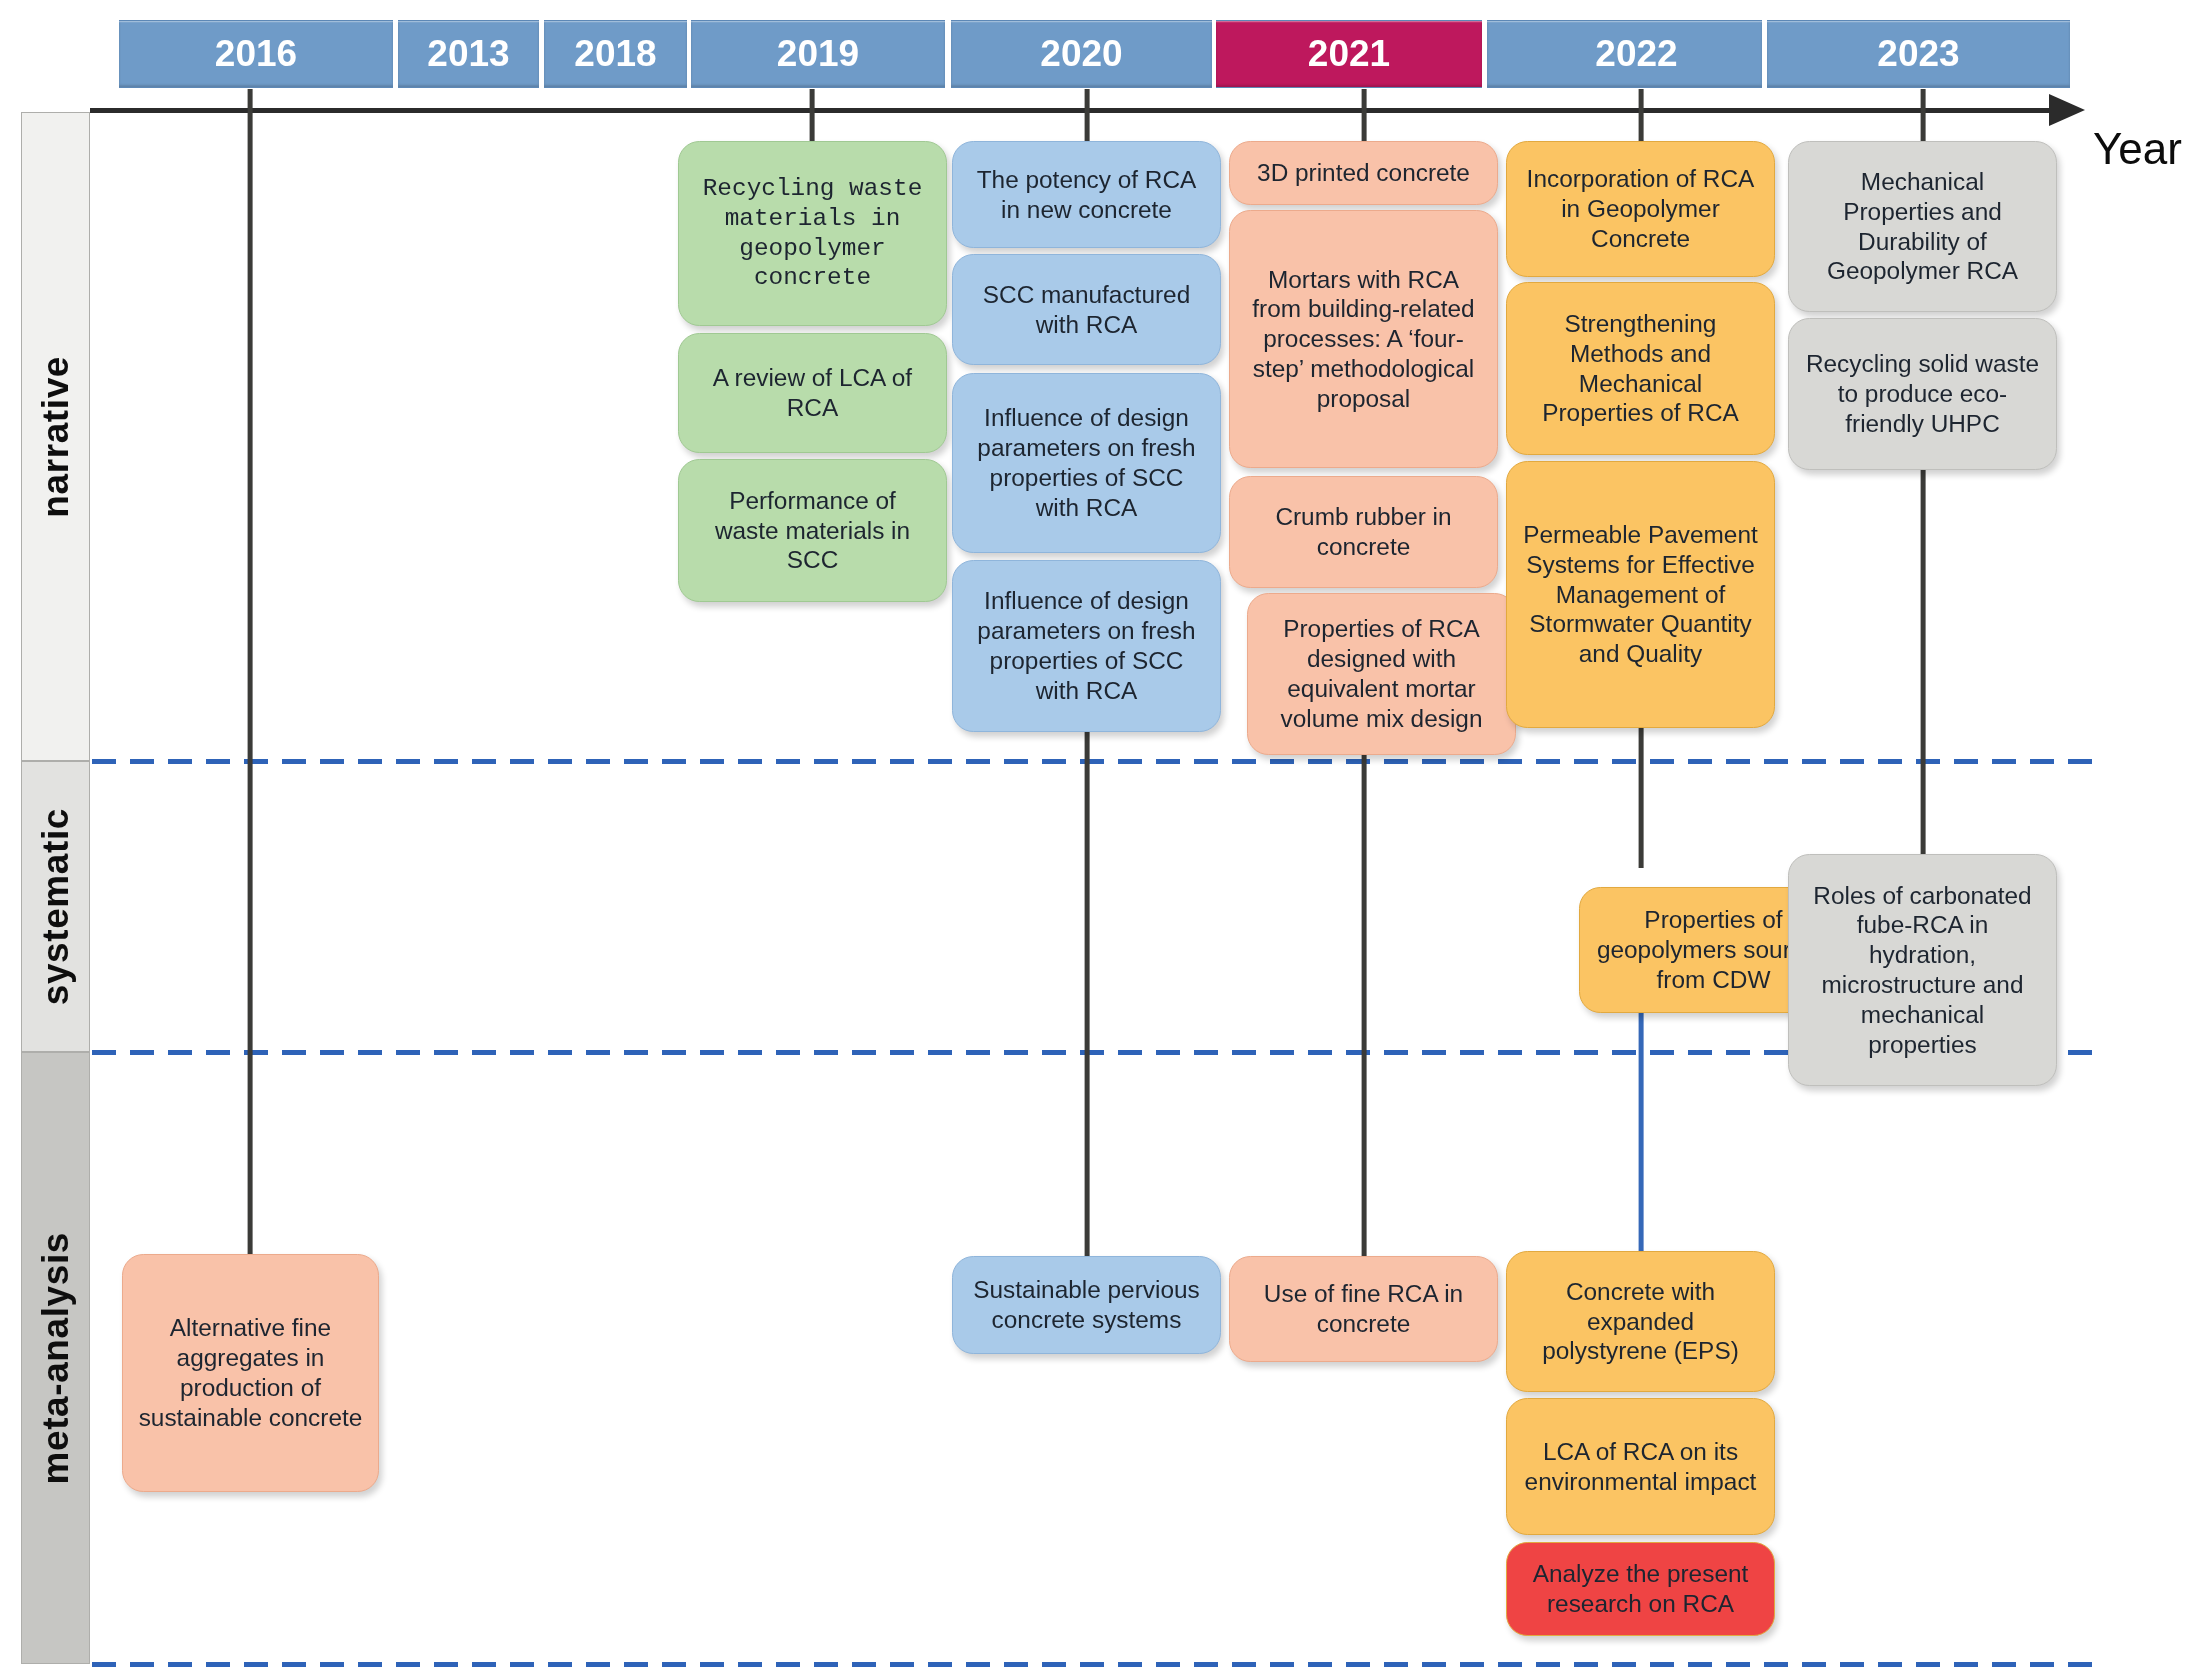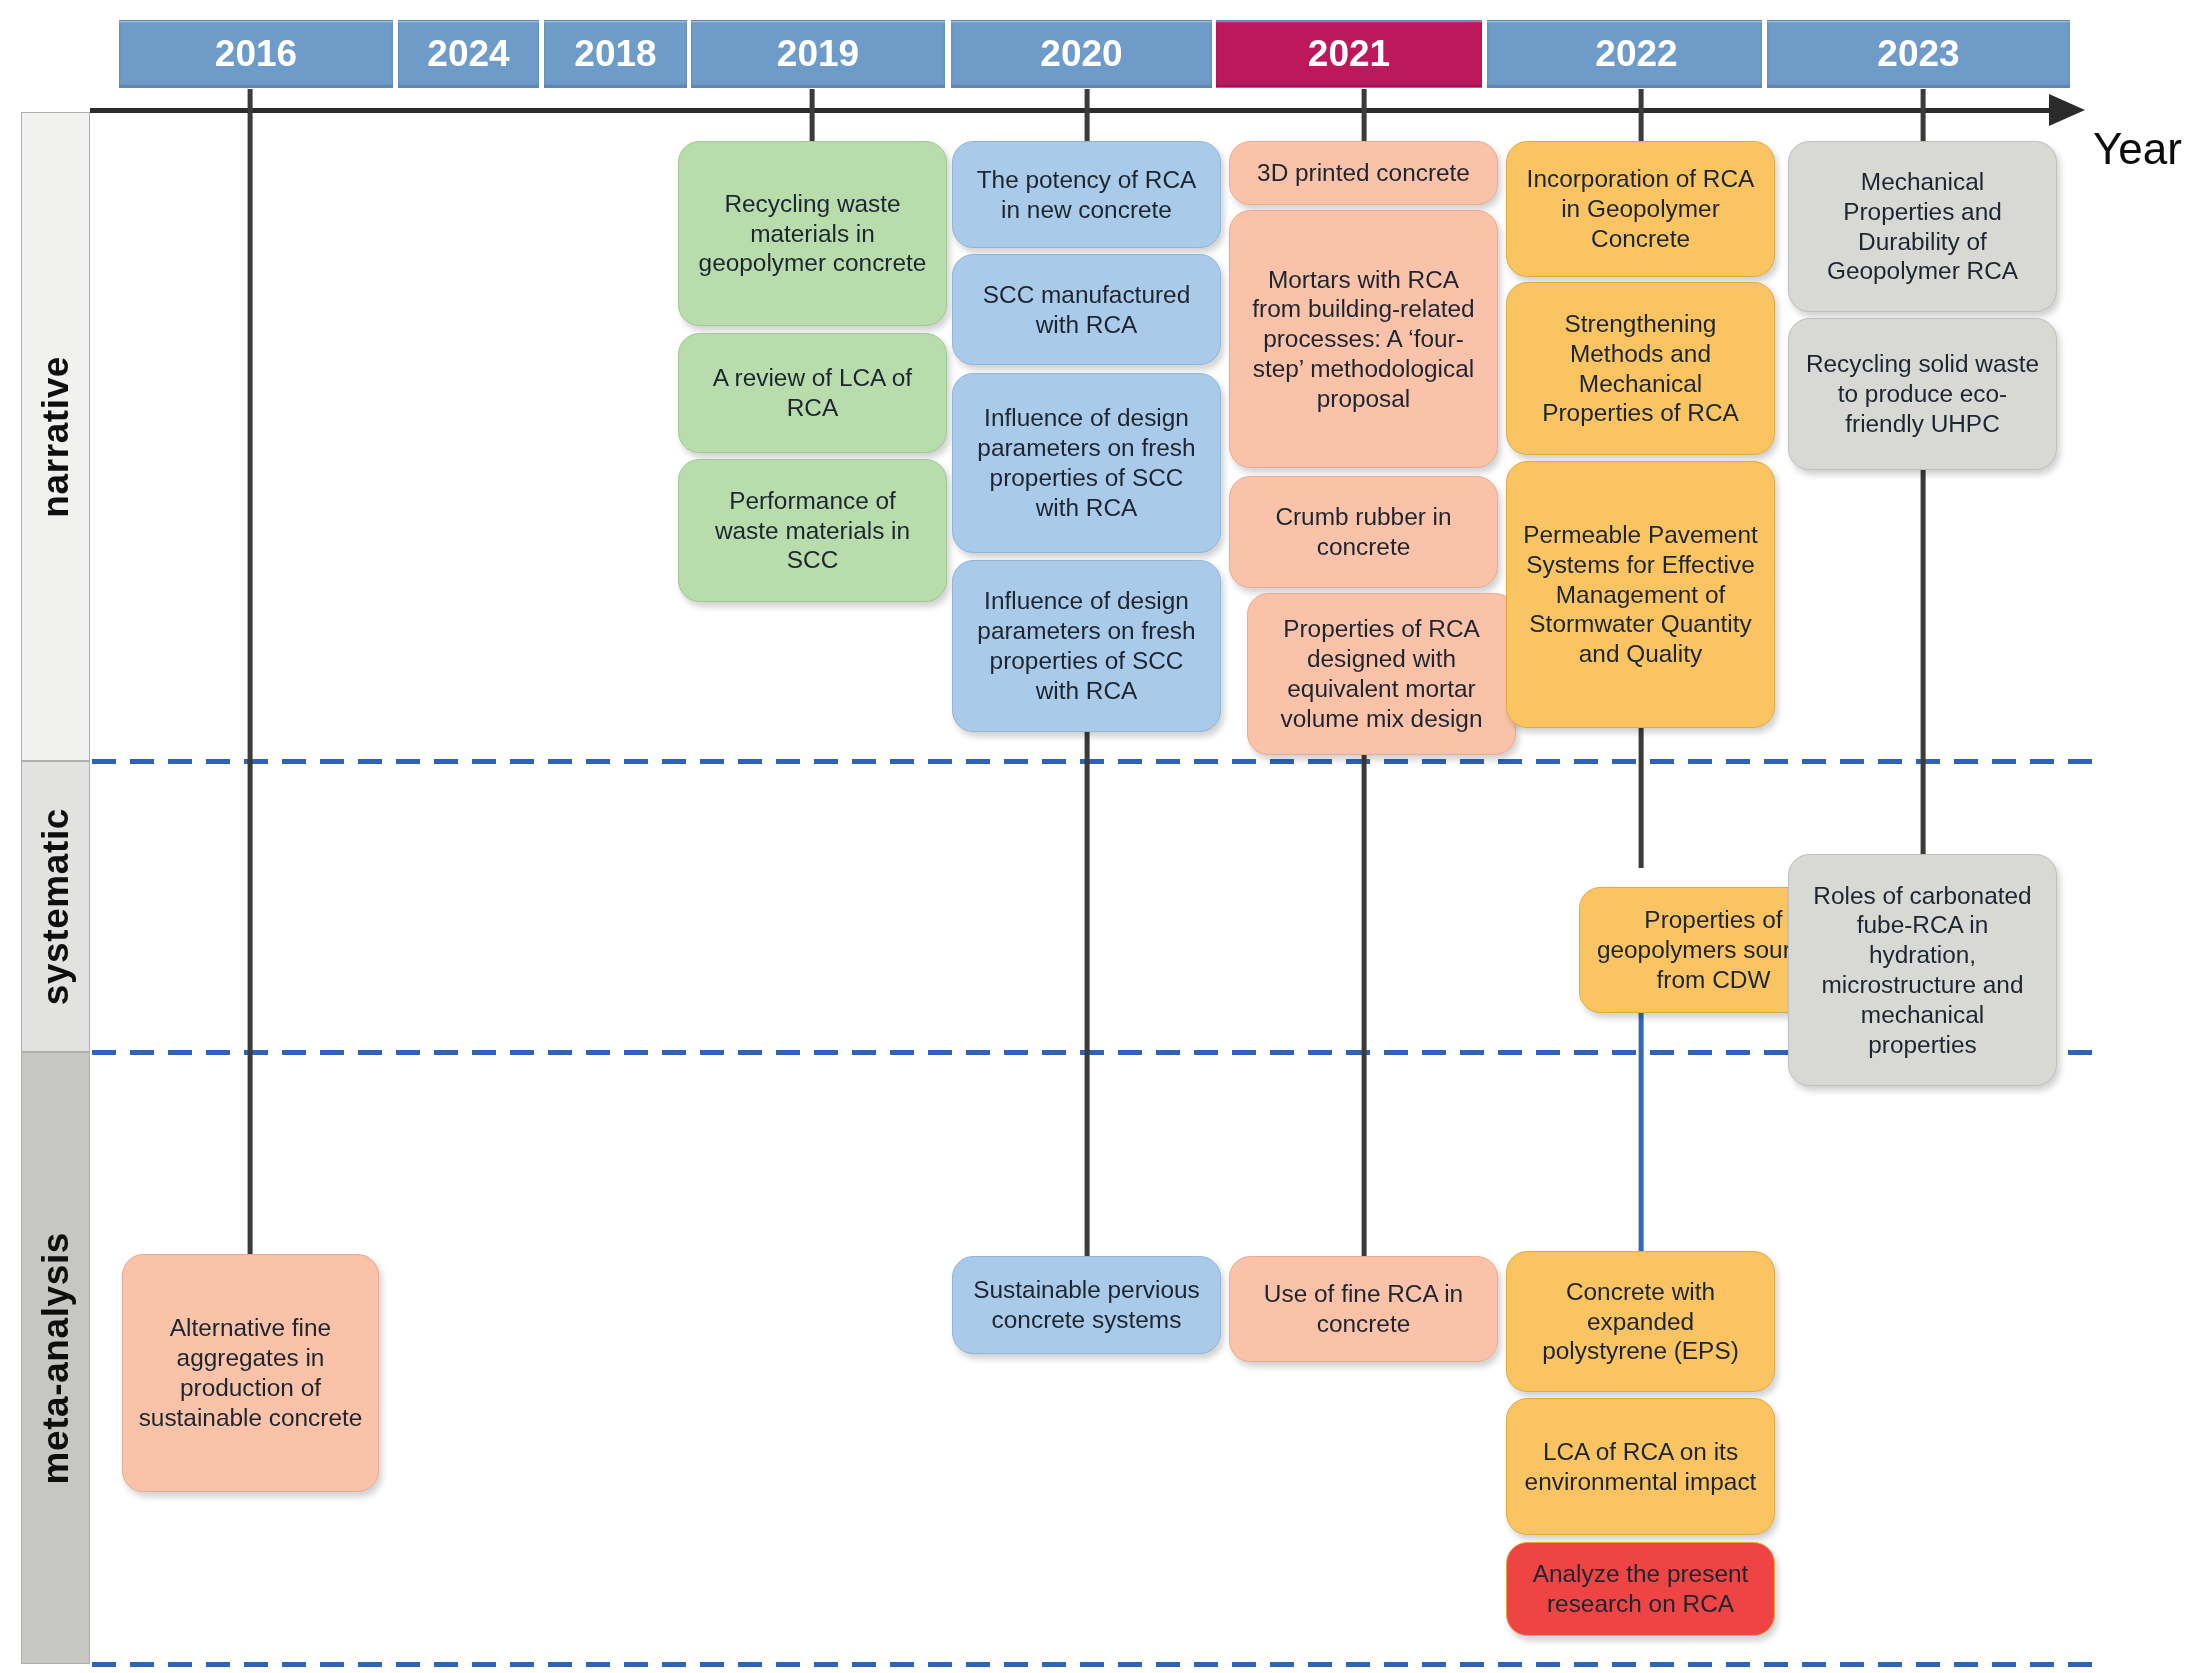--- a/index.html
+++ b/index.html
@@ -33,21 +33,21 @@
        box-shadow:3px 4.2px 6px rgba(0,0,0,0.18);}
 </style>
 </head>
 <body>
 
 <div id="canvas">
   <div class="axis-line" id="axis-line" style="left: 90px; top: 108px; width: 1962px;"></div>
   <div class="arrow" id="axis-arrow" style="left: 2049px; top: 94px;"></div>
   <div id="axis-label" style="left: 2093px; top: 84px;">Year</div>
 <div class="seg" style="left: 119px; top: 19.6px; width: 274px; height: 68px; background: rgb(111, 155, 200); color: rgb(255, 255, 255);">2016</div>
-    <div class="seg" style="left: 398px; top: 19.6px; width: 141px; height: 68px; background: rgb(111, 155, 200); color: rgb(255, 255, 255);">2024</div>
+    <div class="seg" style="left: 398px; top: 19.6px; width: 141px; height: 68px; background: rgb(111, 155, 200); color: rgb(255, 255, 255);">2013</div>
     <div class="seg" style="left: 544px; top: 19.6px; width: 143px; height: 68px; background: rgb(111, 155, 200); color: rgb(255, 255, 255);">2018</div>
     <div class="seg" style="left: 691px; top: 19.6px; width: 254px; height: 68px; background: rgb(111, 155, 200); color: rgb(255, 255, 255);">2019</div>
     <div class="seg" style="left: 951px; top: 19.6px; width: 261px; height: 68px; background: rgb(111, 155, 200); color: rgb(255, 255, 255);">2020</div>
     <div class="seg" style="left: 1216px; top: 19.6px; width: 266px; height: 68px; background: #be185d; color: rgb(255, 255, 255);">2021</div>
     <div class="seg" style="left: 1487px; top: 19.6px; width: 275px; height: 68px; background: rgb(111, 155, 200); color: rgb(255, 255, 255); padding-left: 24px;">2022</div>
     <div class="seg" style="left: 1767px; top: 19.6px; width: 303px; height: 68px; background: rgb(111, 155, 200); color: rgb(255, 255, 255);">2023</div>
     <div class="strip" style="left: 21px; top: 112px; width: 69px; height: 649px; background: rgb(241, 241, 239);">
       <span>narrative</span>
     </div>
     <div class="strip" style="left: 21px; top: 761px; width: 69px; height: 291px; background: rgb(226, 226, 224);">
@@ -63,21 +63,21 @@
     <div class="vline" style="left: 812px; top: 89px; height: 65px; background: rgb(59, 59, 56);"></div>
     <div class="vline" style="left: 1087px; top: 89px; height: 65px; background: rgb(59, 59, 56);"></div>
     <div class="vline" style="left: 1087px; top: 728px; height: 538px; background: rgb(59, 59, 56);"></div>
     <div class="vline" style="left: 1364px; top: 89px; height: 65px; background: rgb(59, 59, 56);"></div>
     <div class="vline" style="left: 1364px; top: 751px; height: 515px; background: rgb(59, 59, 56);"></div>
     <div class="vline" style="left: 1641px; top: 89px; height: 65px; background: rgb(59, 59, 56);"></div>
     <div class="vline" style="left: 1641px; top: 724px; height: 144px; background: rgb(59, 59, 56);"></div>
     <div class="vline" style="left: 1641px; top: 978px; height: 285px; background: rgb(53, 104, 184);"></div>
     <div class="vline" style="left: 1923px; top: 89px; height: 65px; background: rgb(59, 59, 56);"></div>
     <div class="vline" style="left: 1923px; top: 465px; height: 399px; background: rgb(59, 59, 56);"></div>
-    <div class="box" style="left: 678px; top: 141px; width: 269px; height: 185px; background: rgb(184, 220, 171); border: 1.8px solid rgb(160, 201, 147);">Recycling waste materials in geopolymer concrete</div>
+    <div class="box" style="left: 678px; top: 141px; width: 269px; height: 185px; background: rgb(184, 220, 171); border: 1.8px solid rgb(160, 201, 147); font-family: Liberation Mono, monospace;">Recycling waste materials in geopolymer concrete</div>
     <div class="box" style="left: 678px; top: 333px; width: 269px; height: 120px; background: rgb(184, 220, 171); border: 1.8px solid rgb(160, 201, 147);">A review of LCA of RCA</div>
     <div class="box" style="left: 678px; top: 459px; width: 269px; height: 143px; background: rgb(184, 220, 171); border: 1.8px solid rgb(160, 201, 147);">Performance of waste materials in SCC</div>
     <div class="box" style="left: 952px; top: 141px; width: 269px; height: 107px; background: rgb(169, 202, 233); border: 1.8px solid rgb(143, 181, 219);">The potency of RCA in new concrete</div>
     <div class="box" style="left: 952px; top: 254px; width: 269px; height: 111px; background: rgb(169, 202, 233); border: 1.8px solid rgb(143, 181, 219);">SCC manufactured with RCA</div>
     <div class="box" style="left: 952px; top: 373px; width: 269px; height: 180px; background: rgb(169, 202, 233); border: 1.8px solid rgb(143, 181, 219);">Influence of design parameters on fresh properties of SCC with RCA</div>
     <div class="box" style="left: 952px; top: 560px; width: 269px; height: 172px; background: rgb(169, 202, 233); border: 1.8px solid rgb(143, 181, 219);">Influence of design parameters on fresh properties of SCC with RCA</div>
     <div class="box" style="left: 1229px; top: 141px; width: 269px; height: 64px; background: rgb(249, 194, 169); border: 1.8px solid rgb(236, 170, 140);">3D printed concrete</div>
     <div class="box" style="left: 1229px; top: 210px; width: 269px; height: 258px; background: rgb(249, 194, 169); border: 1.8px solid rgb(236, 170, 140);">Mortars with RCA from building-related processes: A ‘four-step’ methodological proposal</div>
     <div class="box" style="left: 1229px; top: 476px; width: 269px; height: 112px; background: rgb(249, 194, 169); border: 1.8px solid rgb(236, 170, 140);">Crumb rubber in concrete</div>
     <div class="box" style="left: 1229px; top: 593px; width: 269px; height: 162px; background: rgb(249, 194, 169); border: 1.8px solid rgb(236, 170, 140); margin-left: 18px;">Properties of RCA designed with equivalent mortar volume mix design</div>

